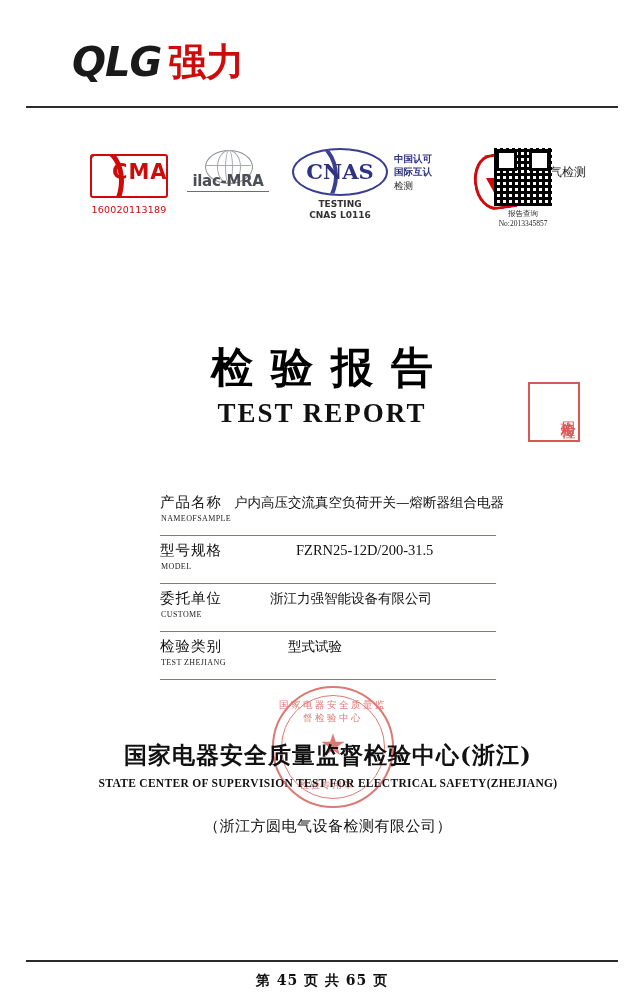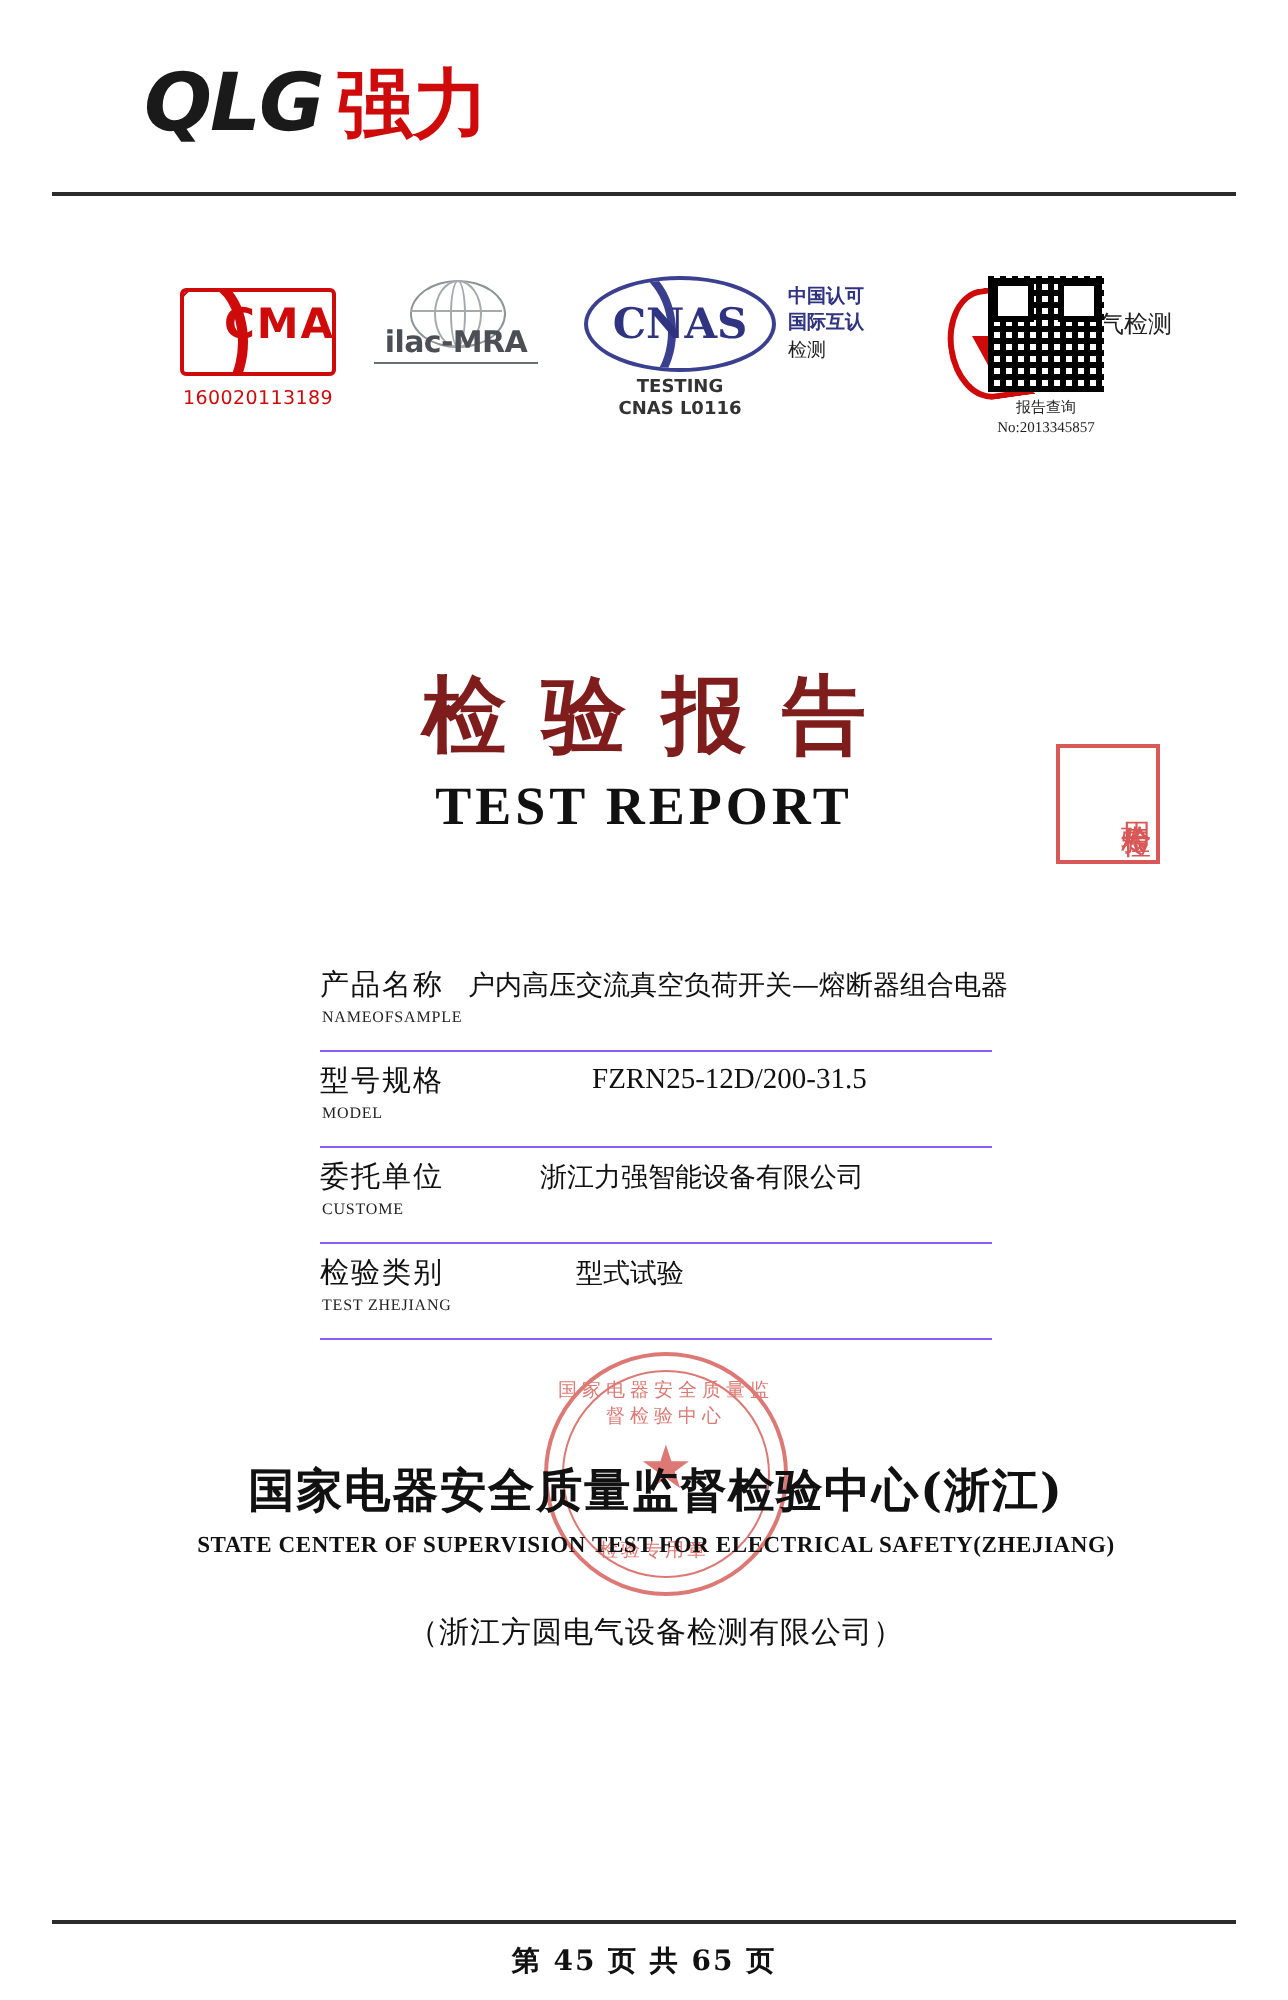--- a/index.html
+++ b/index.html
@@ -11,20 +11,21 @@
     width: 644px;
     height: 1000px;
     position: relative;
     font-family: "Liberation Serif", serif;
     overflow: hidden;
   }
   .page {
     position: absolute;
     inset: 0;
     background: #ffffff;
+    margin-top: 10px;
   }
 
   
   .brand {
     position: absolute;
     left: 72px;
     top: 32px;
     display: flex;
     align-items: center;
     gap: 4px;
@@ -261,21 +262,21 @@
   
   .title-cn {
     position: absolute;
     left: 0; right: 0;
     top: 330px;
     text-align: center;
     font-family: "DejaVu Serif", serif;
     font-weight: bold;
     font-size: 42px;
     letter-spacing: 18px;
-    color: #7f1d1d;
+    color: #000000;
     text-indent: 18px;
   }
   .title-en {
     position: absolute;
     left: 0; right: 0;
     top: 388px;
     text-align: center;
     font-family: "Liberation Serif", serif;
     font-weight: bold;
     font-size: 27px;

